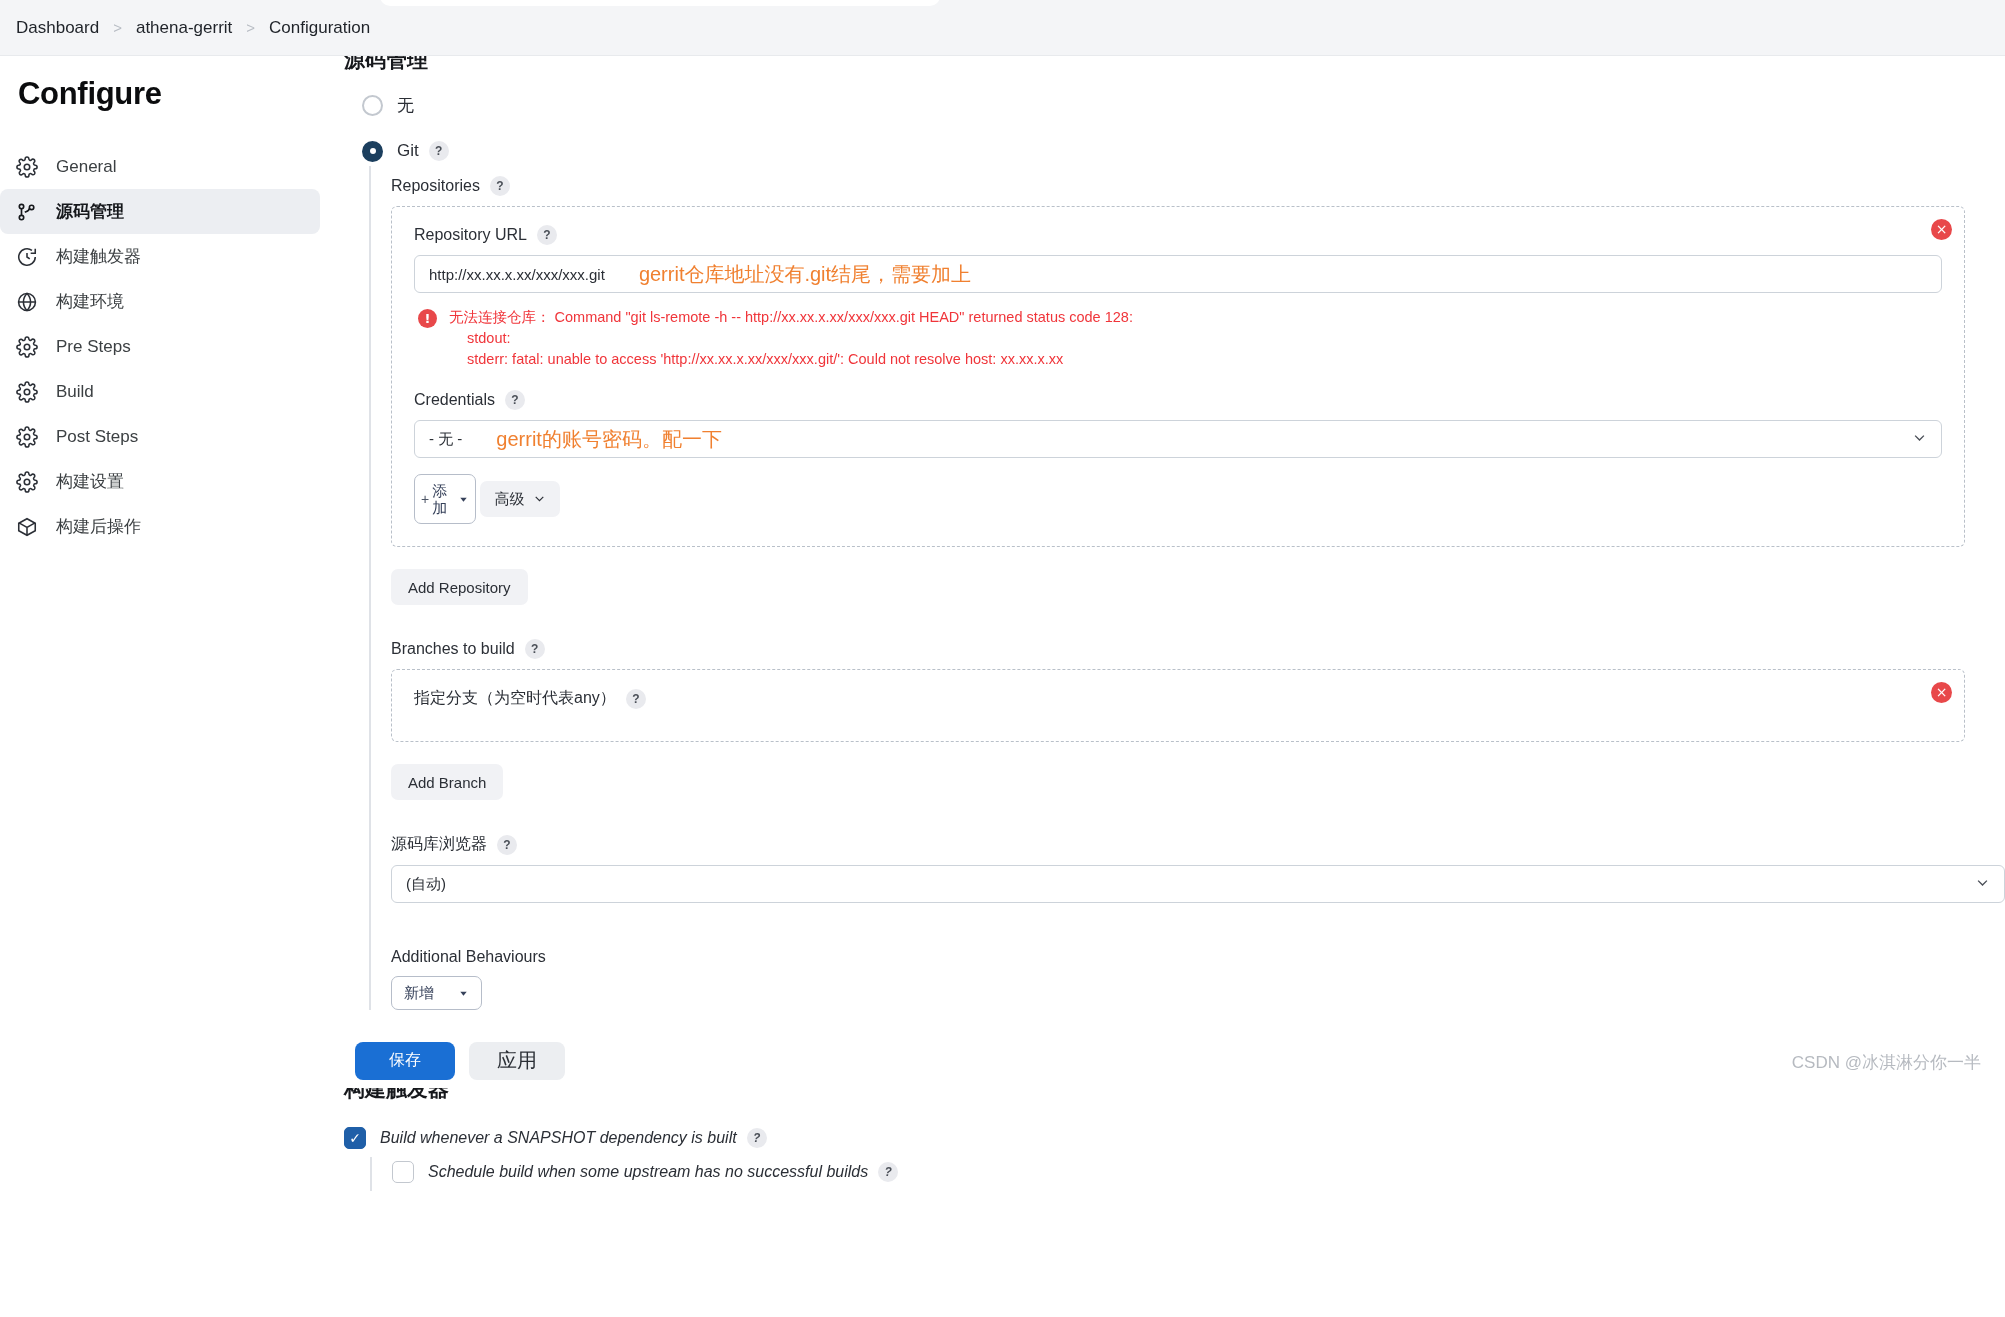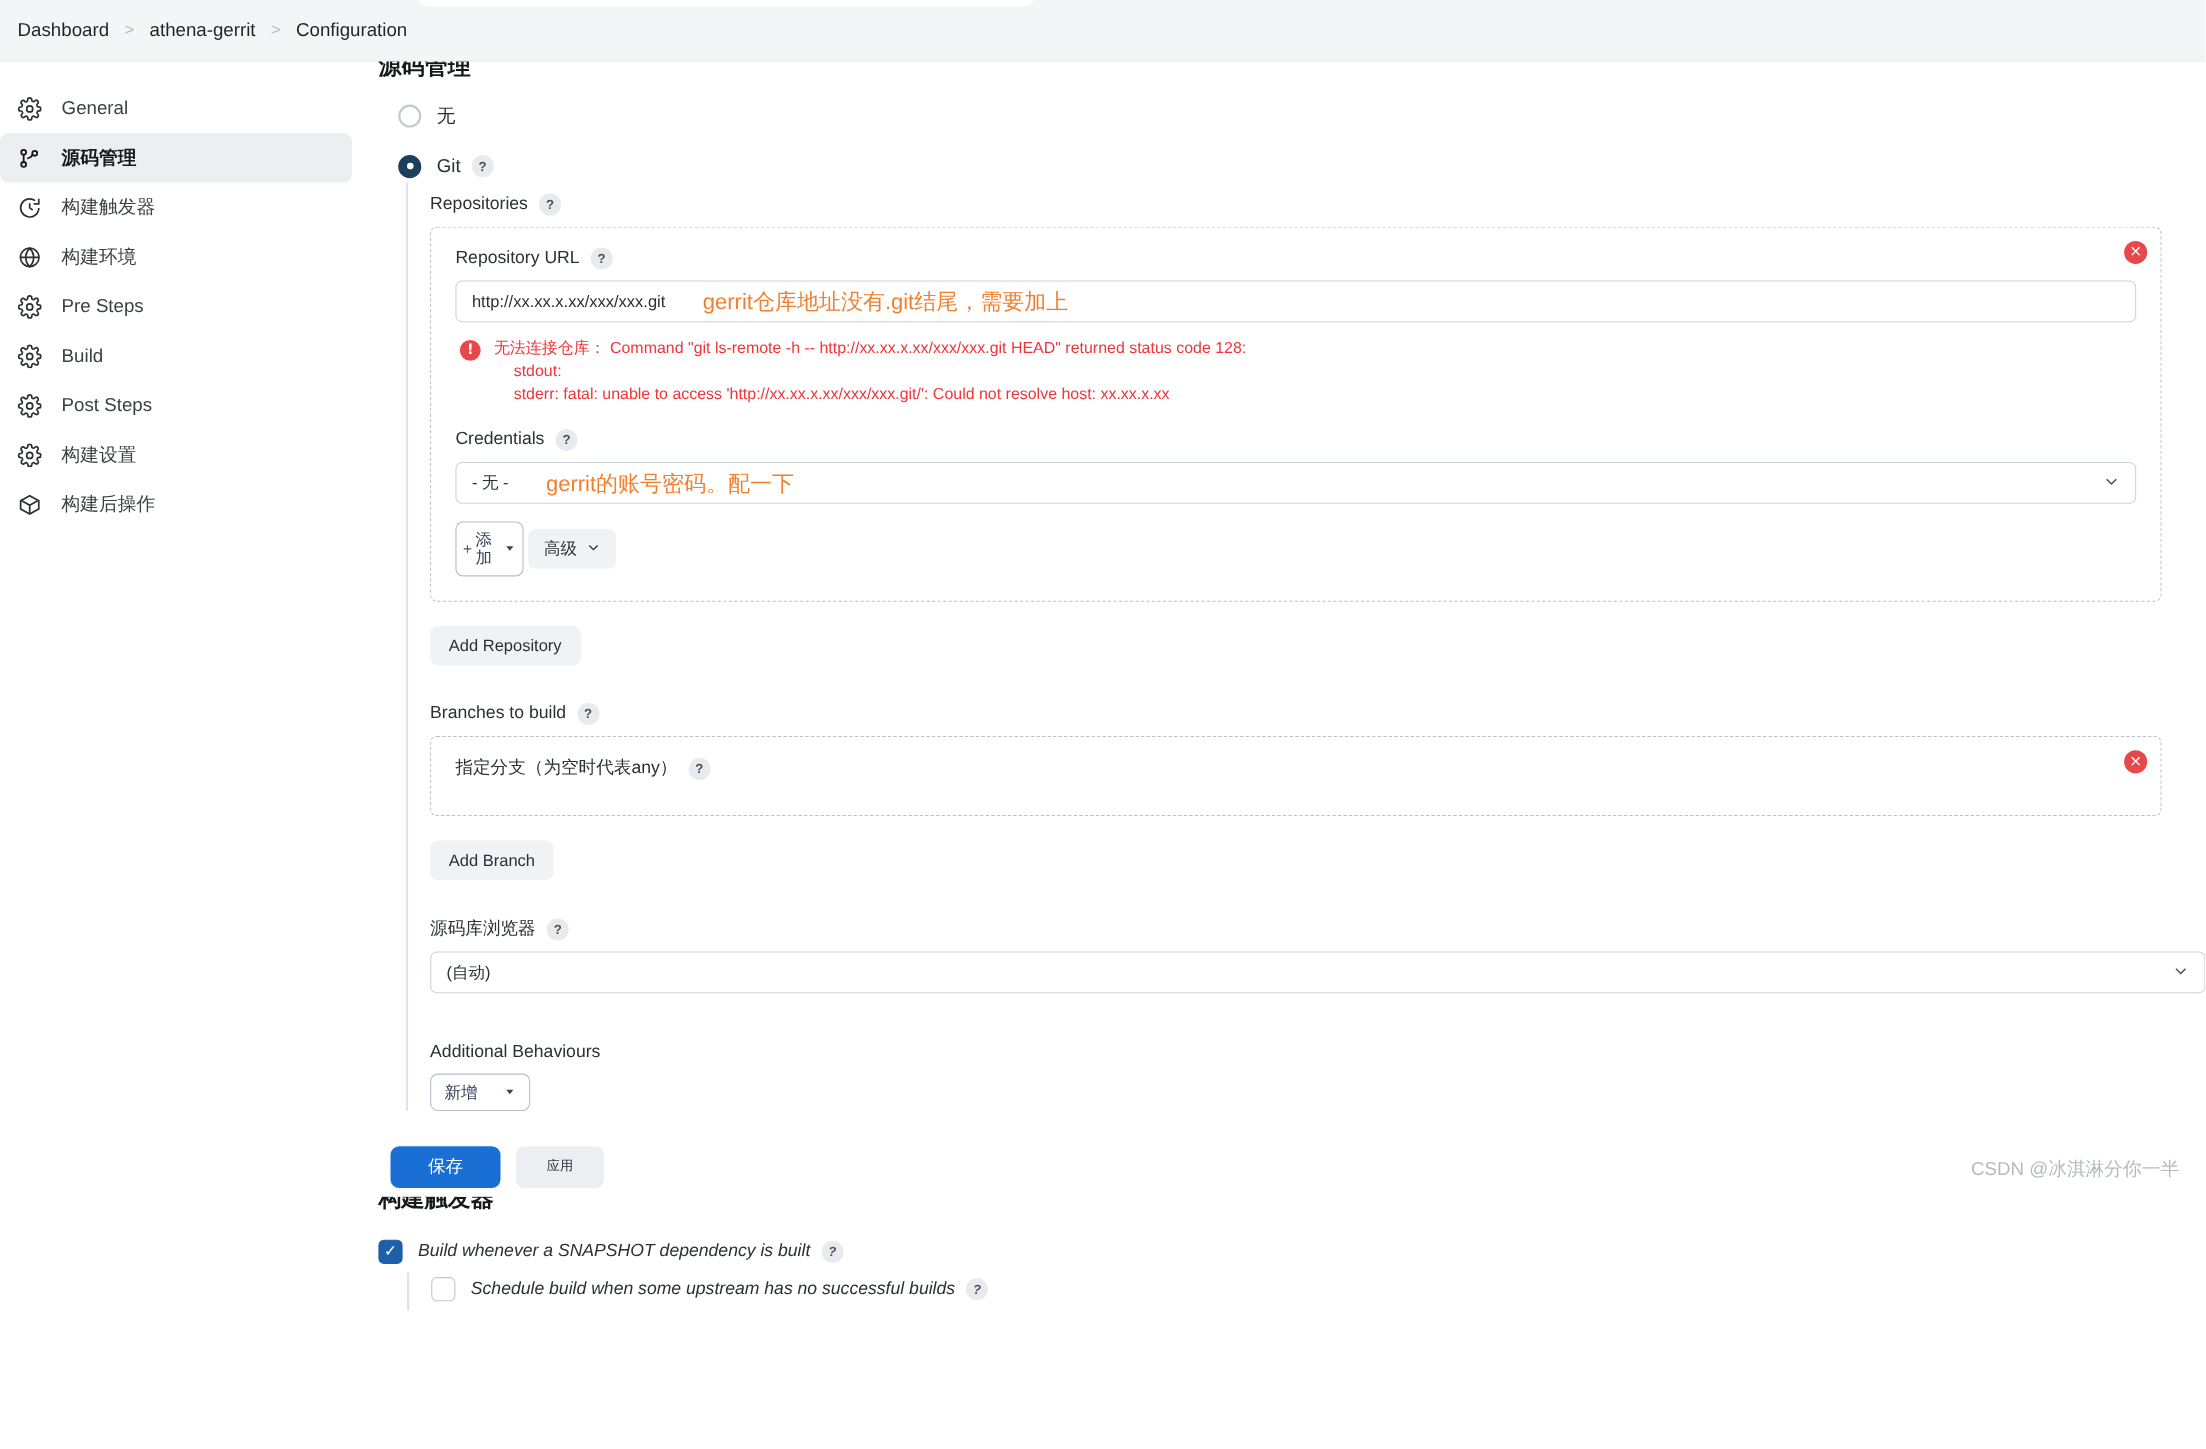--- a/index.html
+++ b/index.html
@@ -268,21 +268,21 @@
     background: #1a6fd4; color: #fff;
     border: none; border-radius: 8px;
     height: 38px; padding: 0 34px;
     font-size: 16px; cursor: pointer;
     font-family: "Liberation Sans", sans-serif;
   }
   .btn-apply {
     background: #eceef1; color: #2b2f36;
     border: none; border-radius: 8px;
     height: 38px; padding: 0 28px;
-    font-size: 12px; cursor: pointer;
+    font-size: 20px; cursor: pointer;
     font-family: "Liberation Sans", sans-serif;
   }
   .watermark {
     position: absolute; right: 24px; bottom: 14px;
     color: #b6bac0; font-size: 17px;
     user-select: none;
   }
   .clip-fade {
     position: absolute; left: 330px; bottom: 56px;
     width: 1675px; height: 16px;
@@ -297,20 +297,21 @@
 
   <div class="breadcrumb-bar">
     <span class="crumb">Dashboard</span>
     <span class="crumb-sep">&gt;</span>
     <span class="crumb">athena-gerrit</span>
     <span class="crumb-sep">&gt;</span>
     <span class="crumb">Configuration</span>
   </div>
 
   <div class="sidebar">
+    <h1 class="page-title">Configure</h1>
 
     <div class="side-item">
       <span class="side-ico">
         <svg width="22" height="22" viewBox="0 0 24 24" fill="none" stroke="#2b2f36" stroke-width="1.7">
           <circle cx="12" cy="12" r="3"></circle>
           <path d="M19.4 15a1.6 1.6 0 00.3 1.8l.1.1a2 2 0 11-2.8 2.8l-.1-.1a1.6 1.6 0 00-1.8-.3 1.6 1.6 0 00-1 1.5V21a2 2 0 11-4 0v-.1a1.6 1.6 0 00-1-1.5 1.6 1.6 0 00-1.8.3l-.1.1a2 2 0 11-2.8-2.8l.1-.1a1.6 1.6 0 00.3-1.8 1.6 1.6 0 00-1.5-1H3a2 2 0 110-4h.1a1.6 1.6 0 001.5-1 1.6 1.6 0 00-.3-1.8l-.1-.1a2 2 0 112.8-2.8l.1.1a1.6 1.6 0 001.8.3h.1a1.6 1.6 0 001-1.5V3a2 2 0 114 0v.1a1.6 1.6 0 001 1.5 1.6 1.6 0 001.8-.3l.1-.1a2 2 0 112.8 2.8l-.1.1a1.6 1.6 0 00-.3 1.8v.1a1.6 1.6 0 001.5 1H21a2 2 0 110 4h-.1a1.6 1.6 0 00-1.5 1z"></path>
         </svg>
       </span>
       <span>General</span>
     </div>

